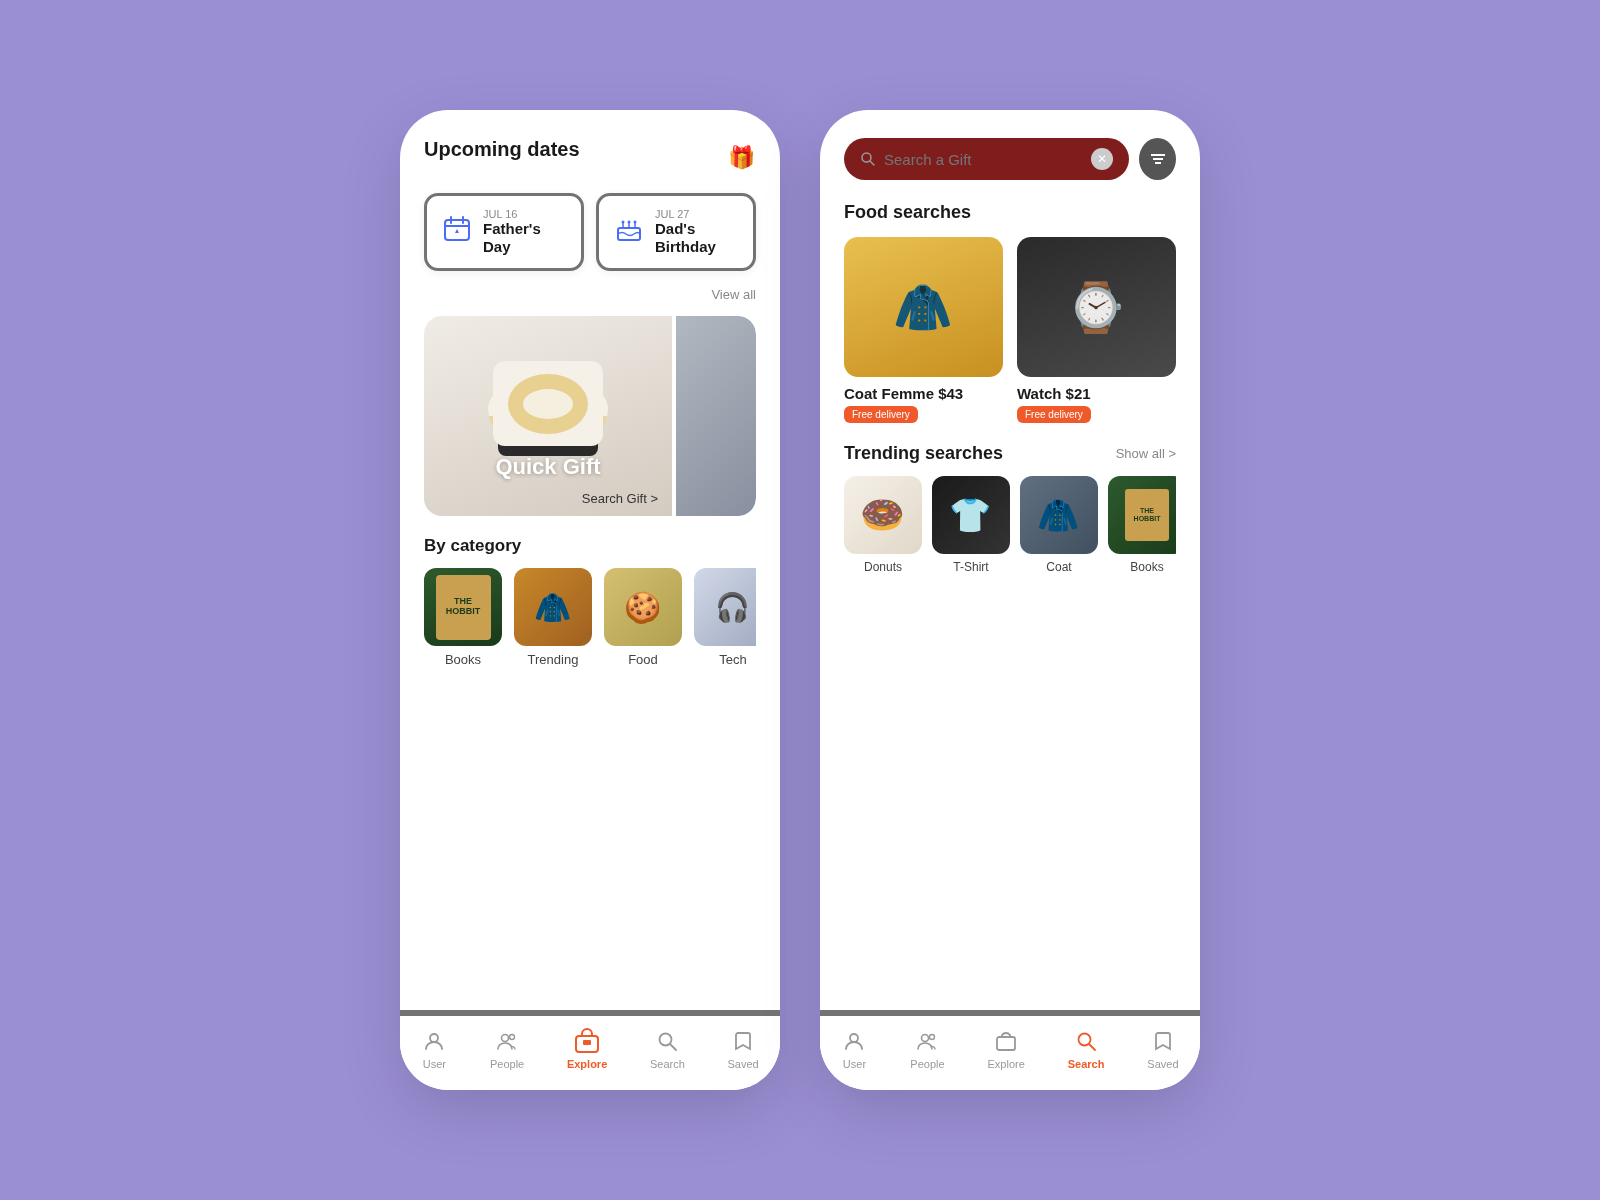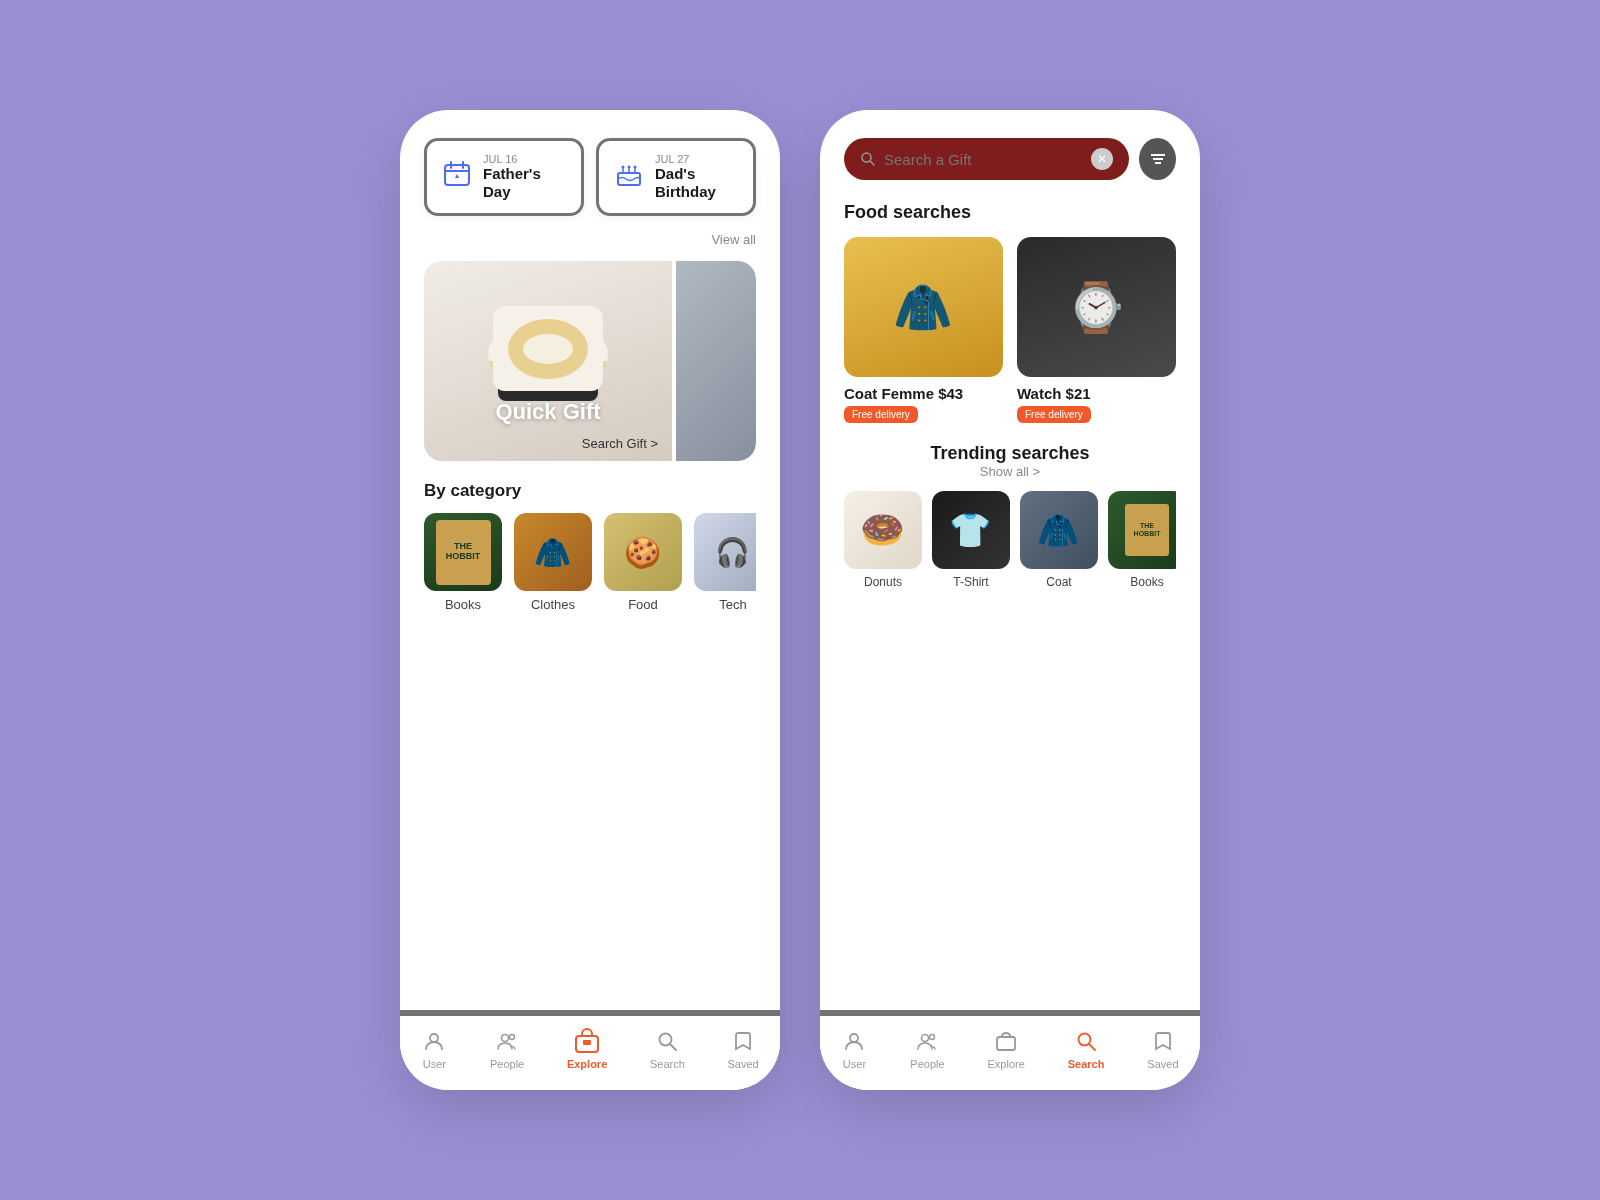--- a/index.html
+++ b/index.html
@@ -241,21 +241,20 @@
       border-radius: 6px;
       margin-top: 4px;
     }
 
     .trending { margin-bottom: 16px; }
     .trending-header {
       display: flex;
       justify-content: space-between;
       align-items: center;
       margin-bottom: 12px;
-      flex-direction: column;
     }
     .trending-title { font-size: 18px; font-weight: 700; color: #1a1a1a; }
     .show-all { font-size: 13px; color: #888; cursor: pointer; }
     .trending-scroll {
       display: flex;
       gap: 10px;
       overflow: hidden;
     }
     .trending-item {
       display: flex;
@@ -281,20 +280,24 @@
       justify-content: space-between;
       align-items: center;
       margin-bottom: 16px;
     }
   </style>
 </head>
 <body>
 
 <div class="phone">
   <div class="phone-content">
+    <div class="header-row">
+      <h2 class="section-title">Upcoming dates</h2>
+      <span style="font-size:22px;">🎁</span>
+    </div>
 
     <div class="dates-row">
       <div class="date-card">
         <div class="date-icon">
           <svg width="28" height="28" viewBox="0 0 28 28" fill="none">
             <rect x="2" y="5" width="24" height="20" rx="3" stroke="#4a6cf7" stroke-width="2" fill="none"></rect>
             <line x1="2" y1="11" x2="26" y2="11" stroke="#4a6cf7" stroke-width="2"></line>
             <line x1="8" y1="2" x2="8" y2="8" stroke="#4a6cf7" stroke-width="2" stroke-linecap="round"></line>
             <line x1="20" y1="2" x2="20" y2="8" stroke="#4a6cf7" stroke-width="2" stroke-linecap="round"></line>
             <polygon points="14,14 16,18 12,18" fill="#4a6cf7"></polygon>
@@ -361,21 +364,21 @@
                 <div style="color:#1a3a1a;font-size:9px;font-weight:700;text-align:center;line-height:1.1;">THE<br>HOBBIT</div>
               </div>
             </div>
           </div>
           <span class="category-name">Books</span>
         </div>
         <div class="category-item">
           <div class="category-thumb" style="background:linear-gradient(135deg,#c8882a,#a06020);display:flex;align-items:center;justify-content:center;">
             <div style="font-size:30px;">🧥</div>
           </div>
-          <span class="category-name">Clothes</span>
+          <span class="category-name">Trending</span>
         </div>
         <div class="category-item">
           <div class="category-thumb" style="background:linear-gradient(135deg,#d4c070,#b0a050);display:flex;align-items:center;justify-content:center;">
             <div style="font-size:30px;">🍪</div>
           </div>
           <span class="category-name">Food</span>
         </div>
         <div class="category-item">
           <div class="category-thumb" style="background:linear-gradient(135deg,#d0d8e8,#a0a8c0);display:flex;align-items:center;justify-content:center;">
             <div style="font-size:28px;">🎧</div>

